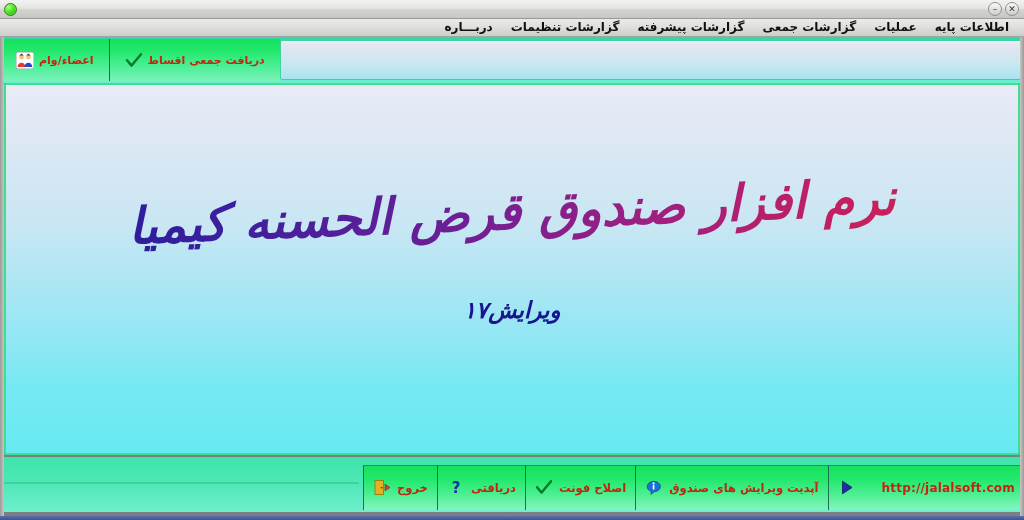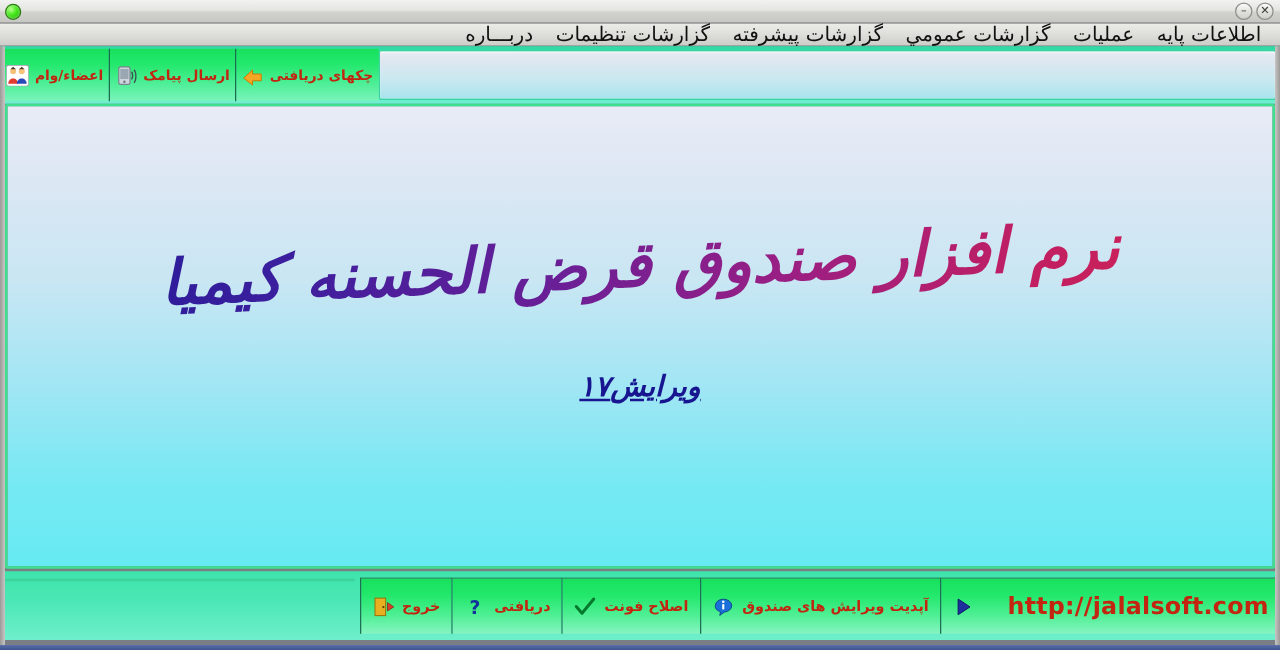--- a/index.html
+++ b/index.html
@@ -79,27 +79,27 @@
     background: linear-gradient(to bottom, #ebebe8 0%, #dededa 50%, #cdcdc9 100%);
     border-bottom: 1px solid #9fa6a3;
     display: flex;
     flex-direction: row;
     align-items: center;
     justify-content: flex-start;
     direction: rtl;
     padding-right: 6px;
   }
   .menu-item {
-    font-size: 16px;
+    font-size: 12px;
     color: #11110f;
     padding: 0 9px;
     height: 17px;
     line-height: 17px;
     white-space: nowrap;
-    font-weight: normal;
+    font-weight: bold;
     cursor: default;
   }
 
   
   .toolbar-top {
     position: absolute;
     top: 37px; left: 0;
     width: 1024px;
     height: 46px;
     background: linear-gradient(to bottom, #2fd9a6 0%, #36e2b1 25%, #6defd4 100%);
@@ -112,21 +112,21 @@
     position: relative;
     height: 42px;
     margin: 2px 0;
     border-left: 1px solid #1a6f4a;
     background: linear-gradient(to bottom, #18e15e 0%, #22e86b 28%, #48ee92 62%, #7af3bb 100%);
     display: flex;
     flex-direction: row-reverse;
     align-items: center;
     justify-content: center;
     gap: 5px;
-    padding: 0 4px;
+    padding: 0 15px;
     cursor: pointer;
   }
   .tb-btn .tb-label {
     font-size: 11px;
     color: #c22510;
     font-weight: bold;
     white-space: nowrap;
     letter-spacing: -0.2px;
   }
   .toolbar-spacer {
@@ -184,33 +184,32 @@
   .brand-version {
     position: absolute;
     top: 212px;
     left: 0; right: 0;
     text-align: center;
     font-size: 23px;
     font-weight: bold;
     font-style: italic;
     color: #17158f;
     letter-spacing: 1px;
-    text-decoration: underline;
   }
 
   
   .toolbar-bottom {
     position: absolute;
     top: 457px; left: 0;
     width: 1024px;
     height: 55px;
     background: linear-gradient(to bottom, #3ee4ab 0%, #4ae7b4 40%, #6fefcc 100%);
     display: flex;
     flex-direction: row-reverse;
-    align-items: flex-start;
+    align-items: center;
     direction: rtl;
     padding-top: 5px;
   }
   .bb-btn {
     height: 45px;
     border-left: 1px solid #1d6f52;
     border-top: 1px solid #2a8f60;
     background: linear-gradient(to bottom, #18e15e 0%, #22e86b 30%, #4def93 65%, #86f4c1 100%);
     display: flex;
     flex-direction: row-reverse;
@@ -221,21 +220,21 @@
     cursor: pointer;
   }
   .bb-btn .bb-label {
     font-size: 11.5px;
     font-weight: bold;
     color: #c22510;
     white-space: nowrap;
   }
   .bb-btn.link .bb-label {
     color: #c22510;
-    font-size: 19px;
+    font-size: 12px;
     letter-spacing: 0.2px;
     padding-left: 20px;
   }
   .bottom-spacer {
     flex: 1;
     margin: 1px 4px 9px 0;
     background: linear-gradient(to bottom, #eef1f7 0%, #e3eaf3 25%, #d0e8f2 65%, #c3e8f1 100%);
     border: 1px solid #3dd39c;
     border-radius: 2px;
     box-shadow: inset 0 1px 1px rgba(255,255,255,0.9);
@@ -270,21 +269,21 @@
     </div>
     <div class="titlebar-buttons">
       <div class="win-btn">–</div>
       <div class="win-btn">✕</div>
     </div>
   </div>
 
   <div class="menubar">
     <div class="menu-item">اطلاعات پایه</div>
     <div class="menu-item">عملیات</div>
-    <div class="menu-item">گزارشات عمومي</div>
+    <div class="menu-item">گزارشات جمعی</div>
     <div class="menu-item">گزارشات پیشرفته</div>
     <div class="menu-item">گزارشات تنظیمات</div>
     <div class="menu-item">دربـــاره</div>
   </div>
 
   <div class="toolbar-top">
 
     <div class="tb-btn">
       <span class="ico">
         <svg viewBox="0 0 18 17" width="18" height="17">
@@ -293,43 +292,31 @@
           <path d="M1.6 15c0-2.6 1.8-4.2 3.9-4.2S9.4 12.4 9.4 15z" fill="#e03b2f"></path>
           <circle cx="12.4" cy="5" r="2.4" fill="#f6c27a"></circle>
           <path d="M8.5 15c0-2.6 1.8-4.2 3.9-4.2S16.3 12.4 16.3 15z" fill="#2a49b8"></path>
           <path d="M3.3 3.4h4.4l-2.2-2z" fill="#4a3a2a"></path>
           <path d="M10.2 3.4h4.4l-2.2-2z" fill="#4a3a2a"></path>
         </svg>
       </span>
       <span class="tb-label">اعضاء/وام</span>
     </div>
 
+
+
+
     <div class="tb-btn">
       <span class="ico">
         <svg viewBox="0 0 18 17" width="18" height="17">
-          <rect x="3" y="1.5" width="9" height="14" rx="1.5" fill="#cfd6dd" stroke="#7b848d"></rect>
-          <rect x="4.2" y="3.2" width="6.6" height="8" fill="#9aa6b2"></rect>
-          <circle cx="7.5" cy="13.3" r="1" fill="#6d7780"></circle>
-          <path d="M13.2 5.5c1.2 1.1 1.2 4.9 0 6" stroke="#3f4850" stroke-width="1.1" fill="none"></path>
-          <path d="M15.2 3.8c2 2 2 8.4 0 10.4" stroke="#3f4850" stroke-width="1" fill="none"></path>
-        </svg>
-      </span>
-      <span class="tb-label">ارسال پیامک</span>
-    </div>
-
-    <div class="tb-btn">
-      <span class="ico">
-        <svg viewBox="0 0 18 17" width="18" height="17">
-          <path d="M2 10.5 L9 4 L9 7.2 L16 7.2 L16 12.6 L9 12.6 L9 16 Z" fill="#f5a623" stroke="#c77d05" stroke-width="0.8" stroke-linejoin="round"></path>
-        </svg>
-      </span>
-      <span class="tb-label">چکهای دریافتی</span>
-    </div>
-
-
+          <path d="M2 8.2 L6.6 13.6 L16 2.2" stroke="#067a2c" stroke-width="2.4" fill="none" stroke-linecap="round" stroke-linejoin="round"></path>
+        </svg>
+      </span>
+      <span class="tb-label">دریافت جمعی اقساط</span>
+    </div>
 
     <div class="toolbar-spacer"></div>
   </div>
 
   <div class="main-area">
     <div class="main-inner">
       <div class="brand-wrap">
         <div class="brand-title">نرم افزار صندوق قرض الحسنه کیمیا</div>
       </div>
       <div class="brand-version">ویرایش۱۷</div>

